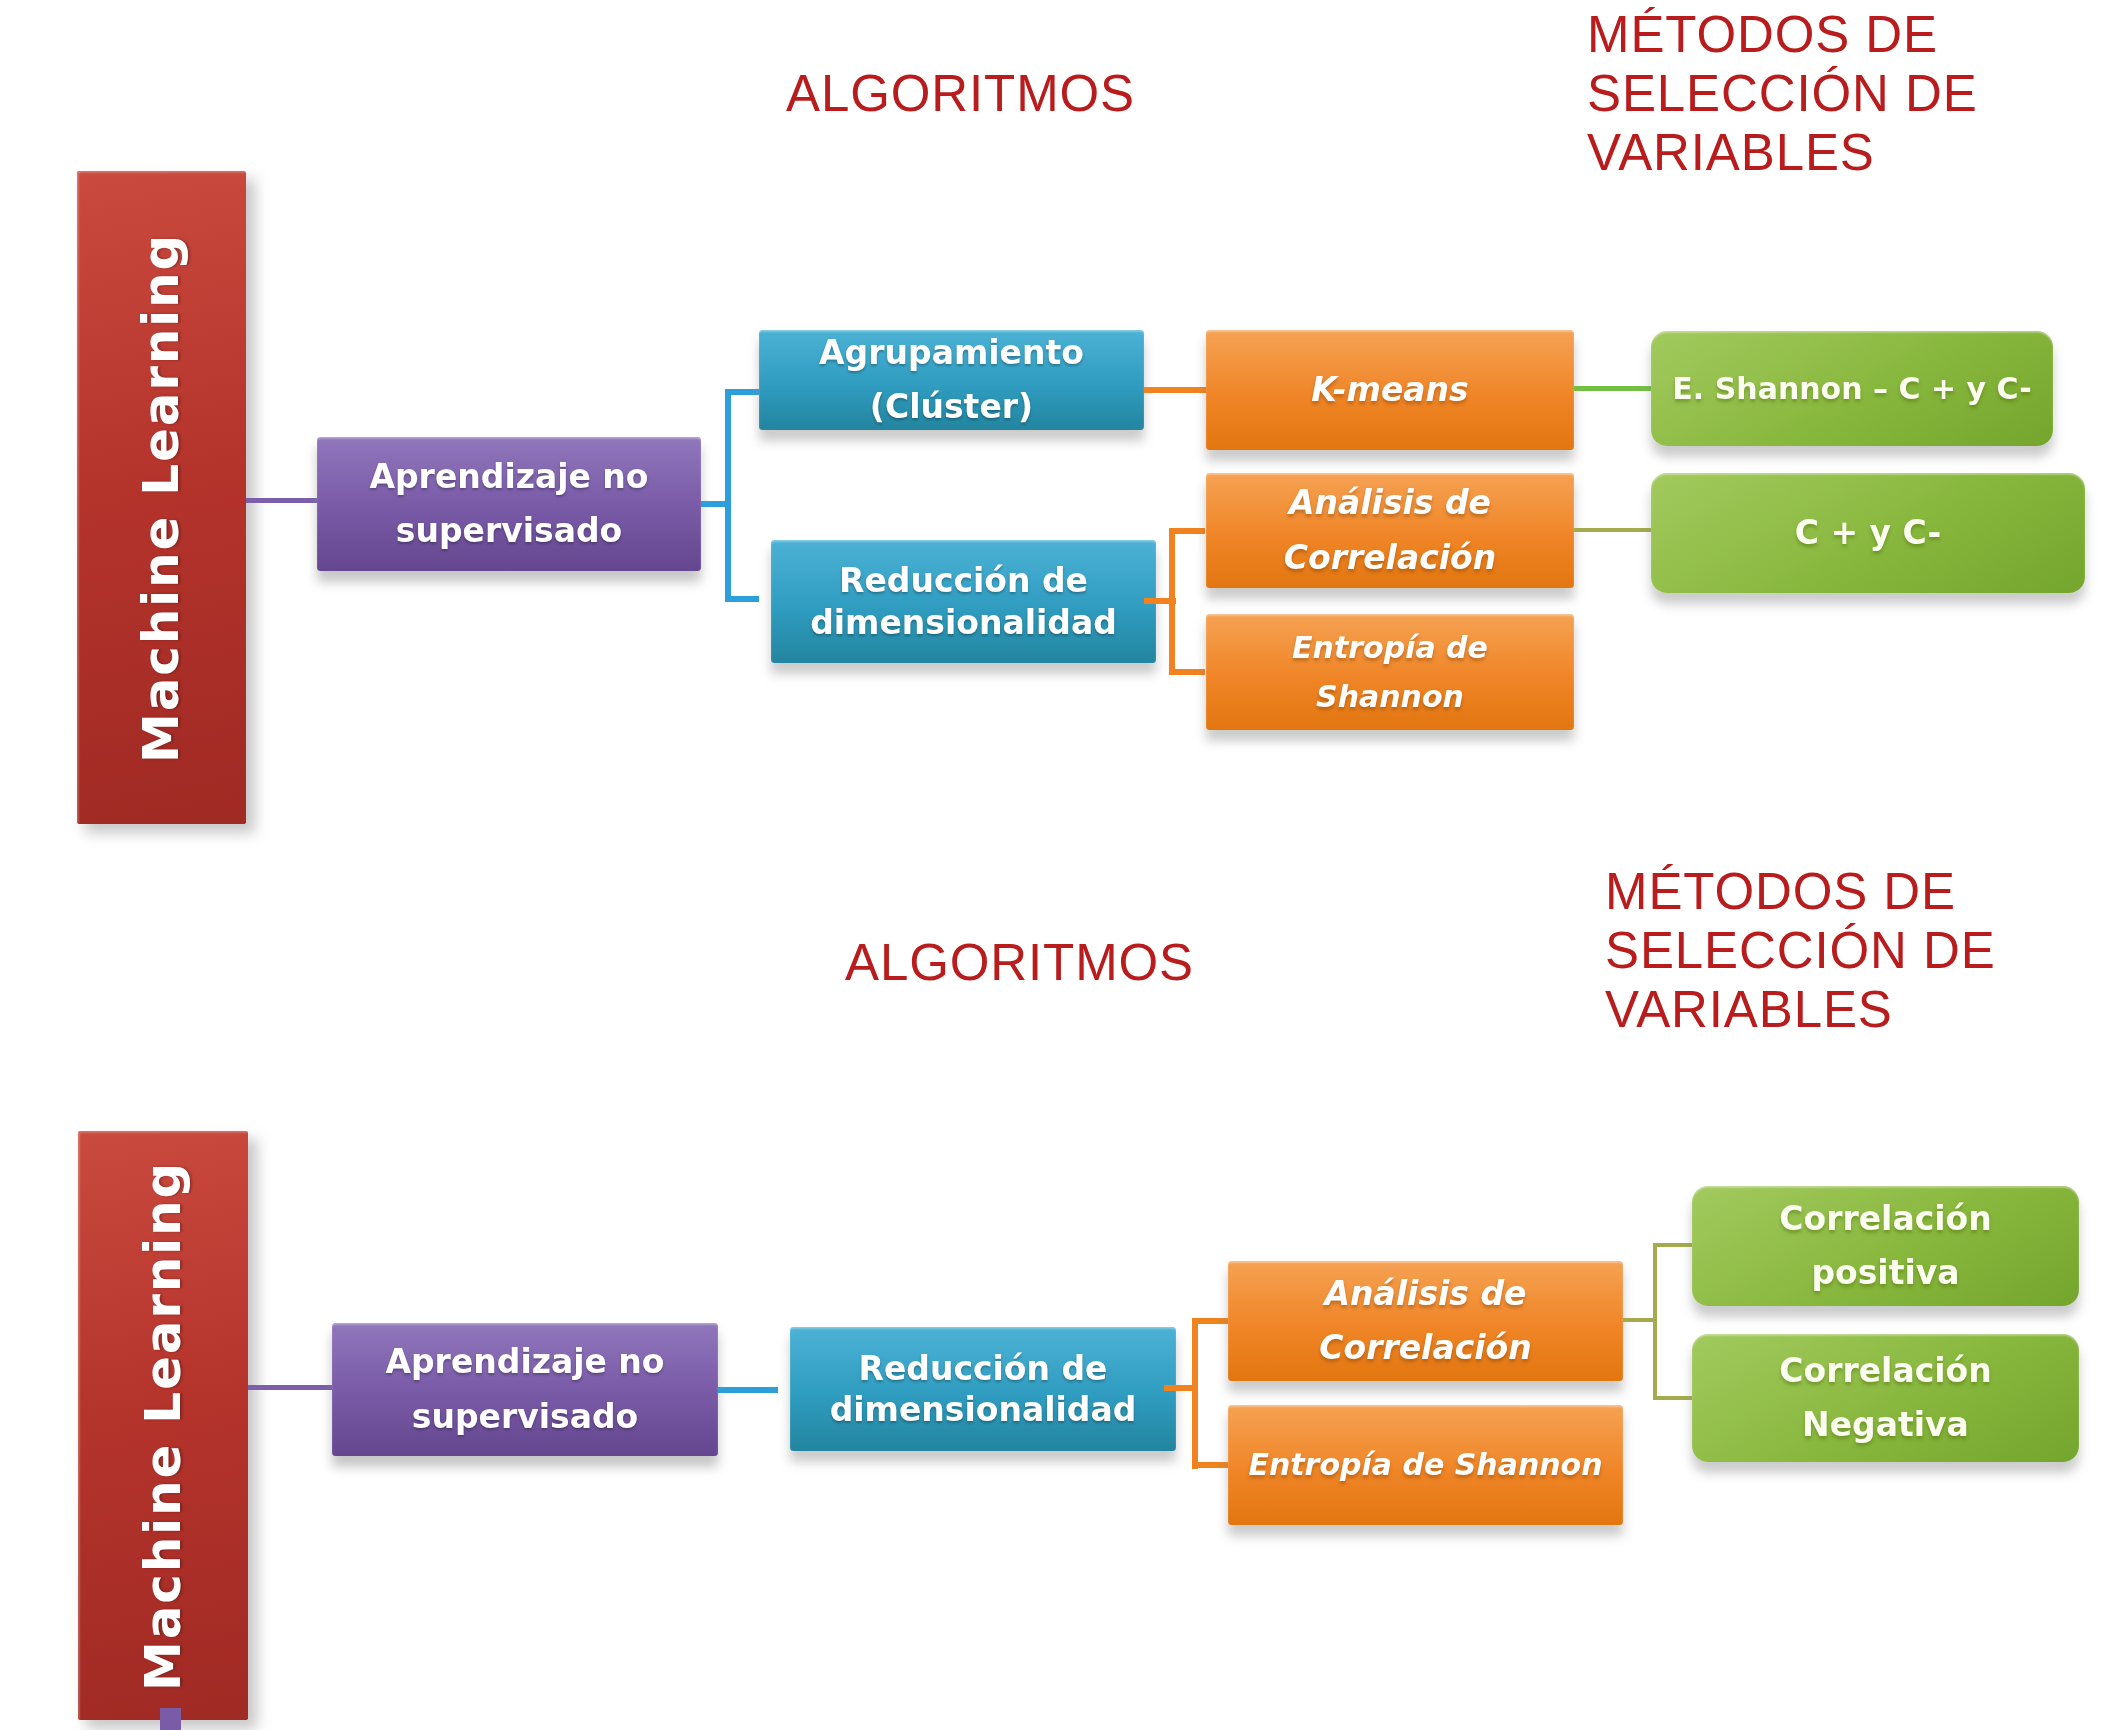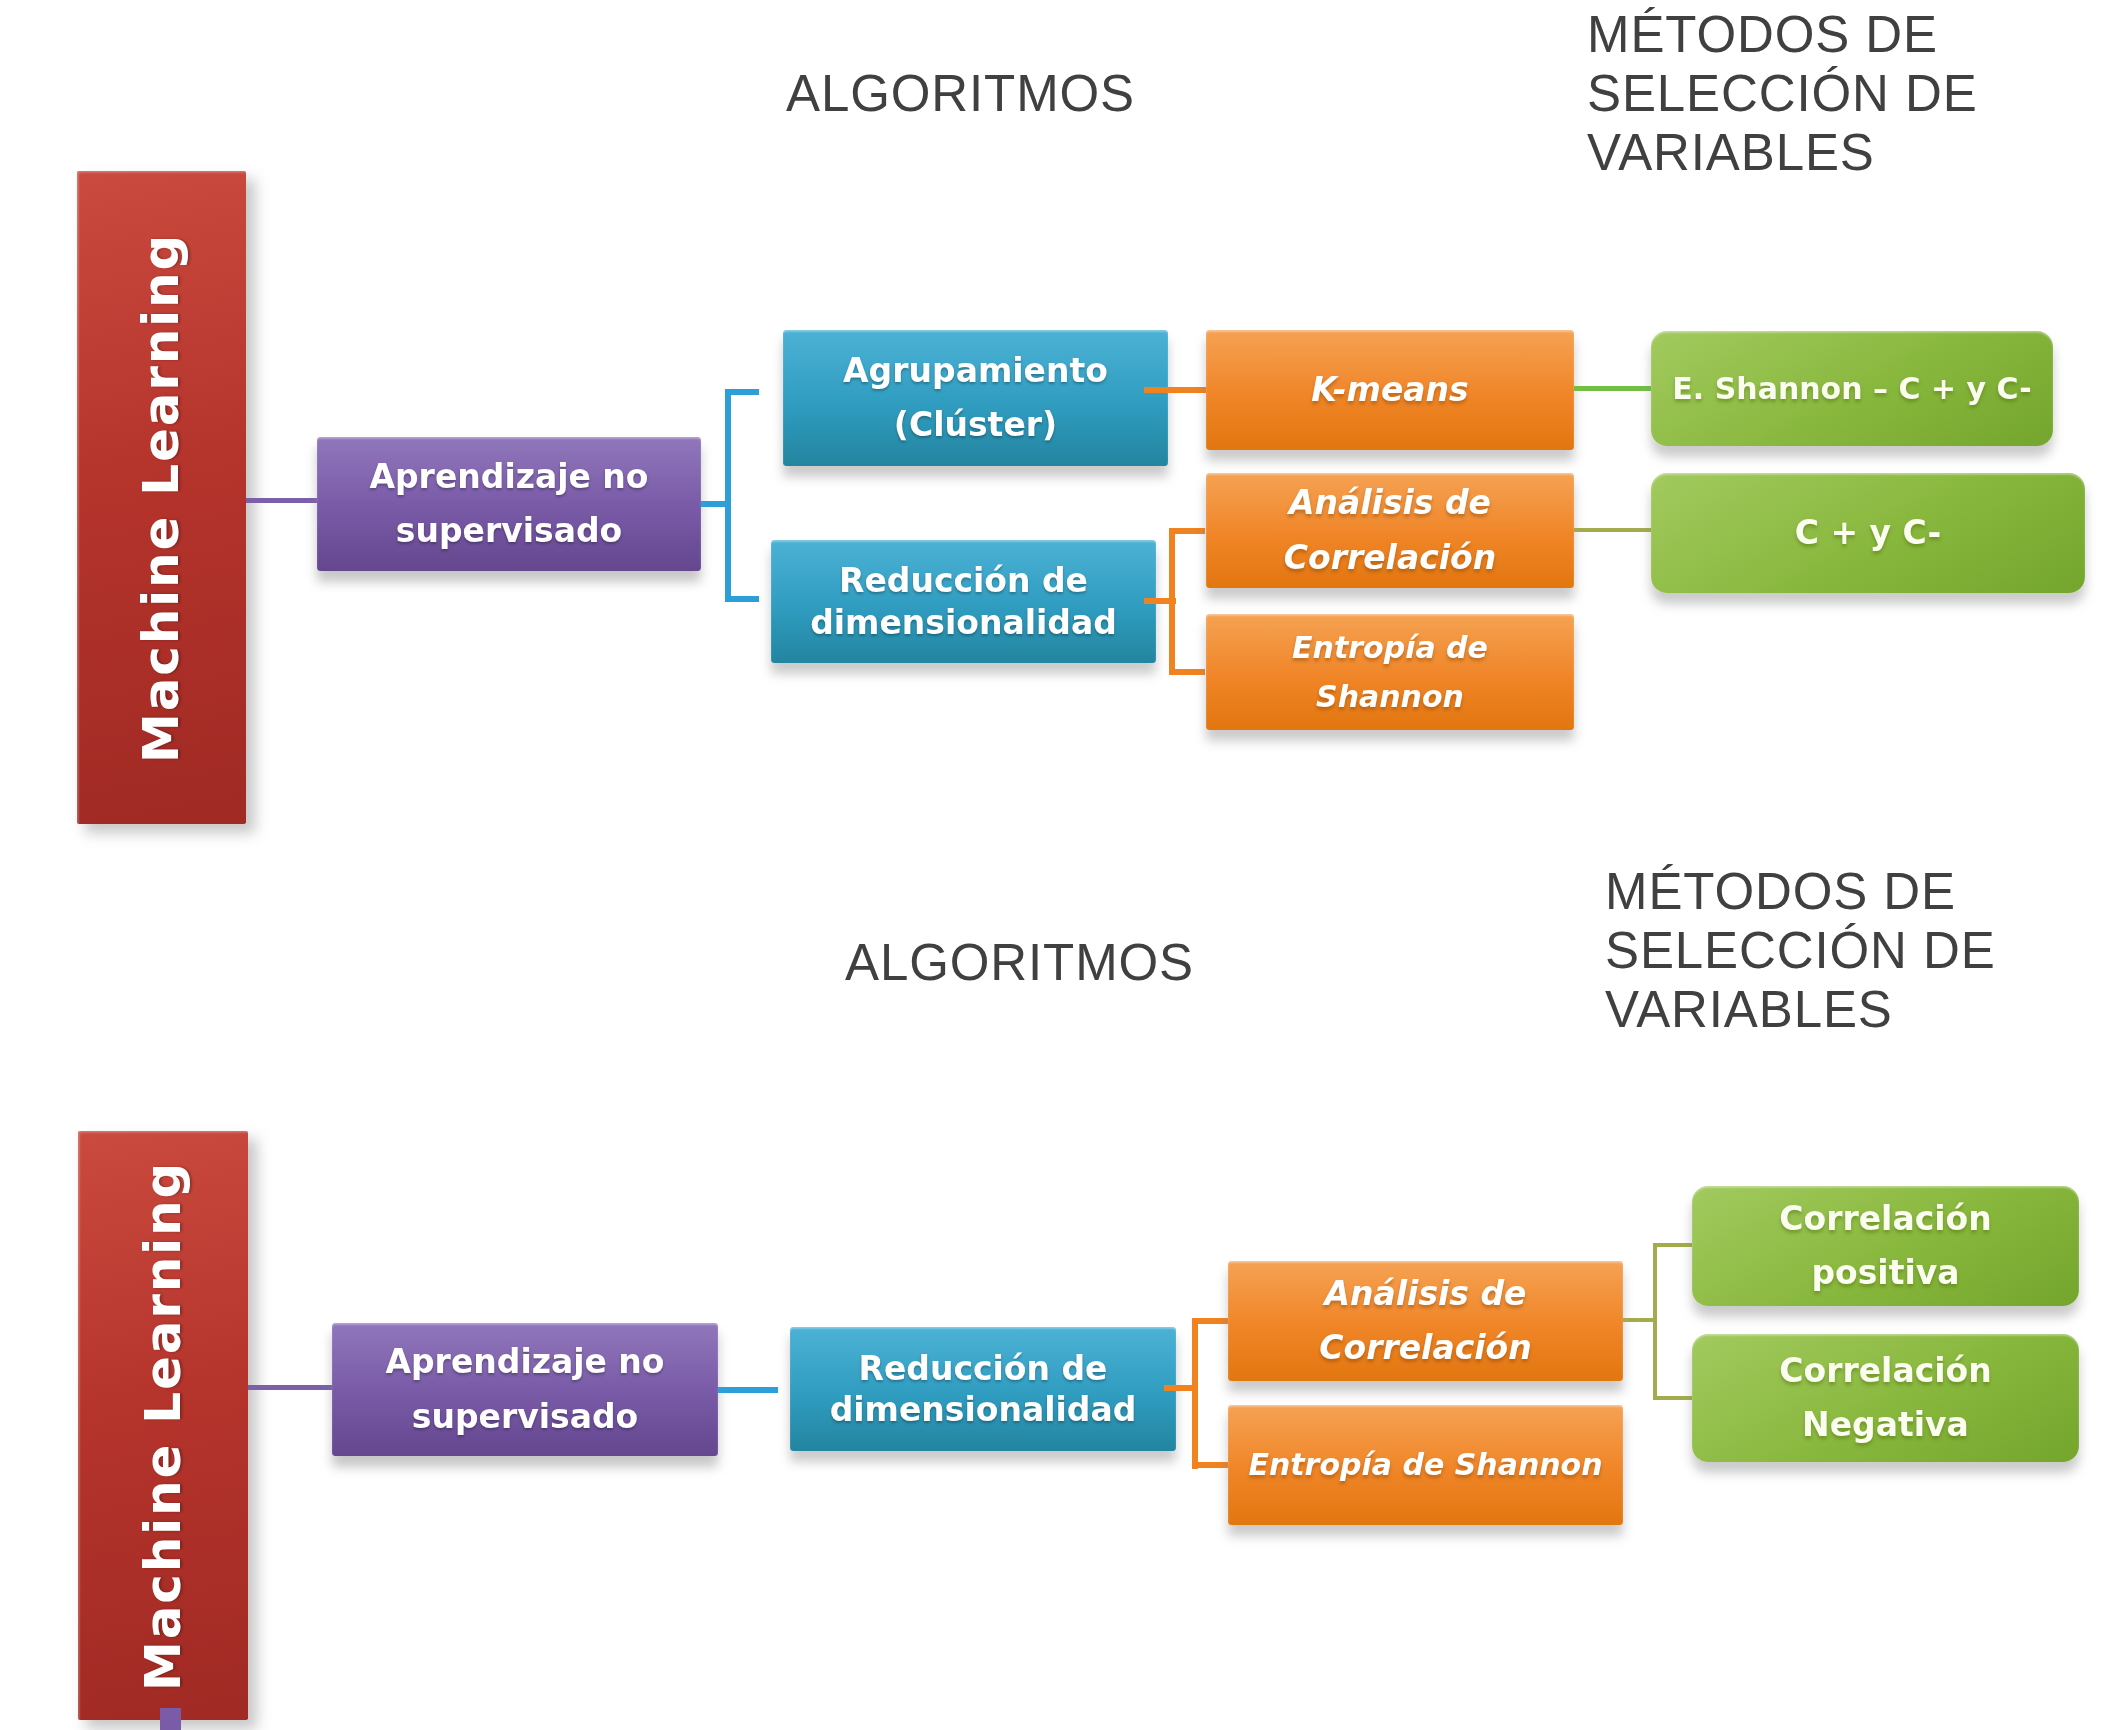--- a/index.html
+++ b/index.html
@@ -1,20 +1,20 @@
 <!DOCTYPE html>
 <html style="font-size:14px"><head>
 <meta charset="utf-8">
 <style>
   html,body{margin:0;padding:0;background:#ffffff;}
   .canvas{position:relative;width:2107px;height:1731px;background:#ffffff;overflow:hidden;
           font-family:"DejaVu Sans",sans-serif;}
 
   
-  .col-title{position:absolute;color:#404040;font-family:"Liberation Sans",sans-serif;
+  .col-title{position:absolute;color:#b91c1c;font-family:"Liberation Sans",sans-serif;
              font-weight:400;letter-spacing:0.9px;}
   .d1-algoritmos{left:786px;top:64px;font-size:51px;}
   .d1-metodos{left:1587px;top:5.3px;font-size:51px;line-height:59px;white-space:pre-line;}
   .d2-algoritmos{left:845px;top:933px;font-size:51px;}
   .d2-metodos{left:1605px;top:862px;font-size:51px;line-height:59px;white-space:pre-line;}
 
   
   .node{position:absolute;display:flex;align-items:center;justify-content:center;
         text-align:center;color:#ffffff;font-weight:700;font-size:33px;line-height:1.65;
         border-radius:3.5px;padding:3.5px 8.9px;box-sizing:border-box;
@@ -36,21 +36,21 @@
        color:#fbfdf0;text-shadow:0 2.7px 3.5px rgba(70,100,0,0.4);border-radius:16px;}
 
   
   .vert-label{writing-mode:vertical-rl;transform:rotate(180deg);font-size:50px;
               letter-spacing:1.8px;}
   .d1-redbar{left:77px;top:171px;width:169px;height:653px;border-radius:1.8px;}
   .d2-redbar{left:78px;top:1131px;width:170px;height:589px;border-radius:1.8px;}
 
   
   .d1-purple{left:317px;top:437px;width:384px;height:134px;}
-  .d1-blue1{left:759px;top:330px;width:385px;height:136px;margin-left:24px;}
+  .d1-blue1{left:759px;top:330px;width:385px;height:100px;}
   .d1-blue2{left:759px;top:540px;width:385px;height:123px;}
   .d1-orange1{left:1206px;top:330px;width:368px;height:120px;}
   .d1-orange2{left:1206px;top:473px;width:368px;height:115px;}
   .d1-orange3{left:1206px;top:614px;width:368px;height:116px;}
   .d1-green1{left:1651px;top:331px;width:402px;height:115px;}
   .d1-green2{left:1651px;top:473px;width:434px;height:120px;}
 
   
   .d2-purple{left:332px;top:1323px;width:386px;height:133px;}
   .d2-blue1{left:778px;top:1327px;width:386px;height:124px;}

